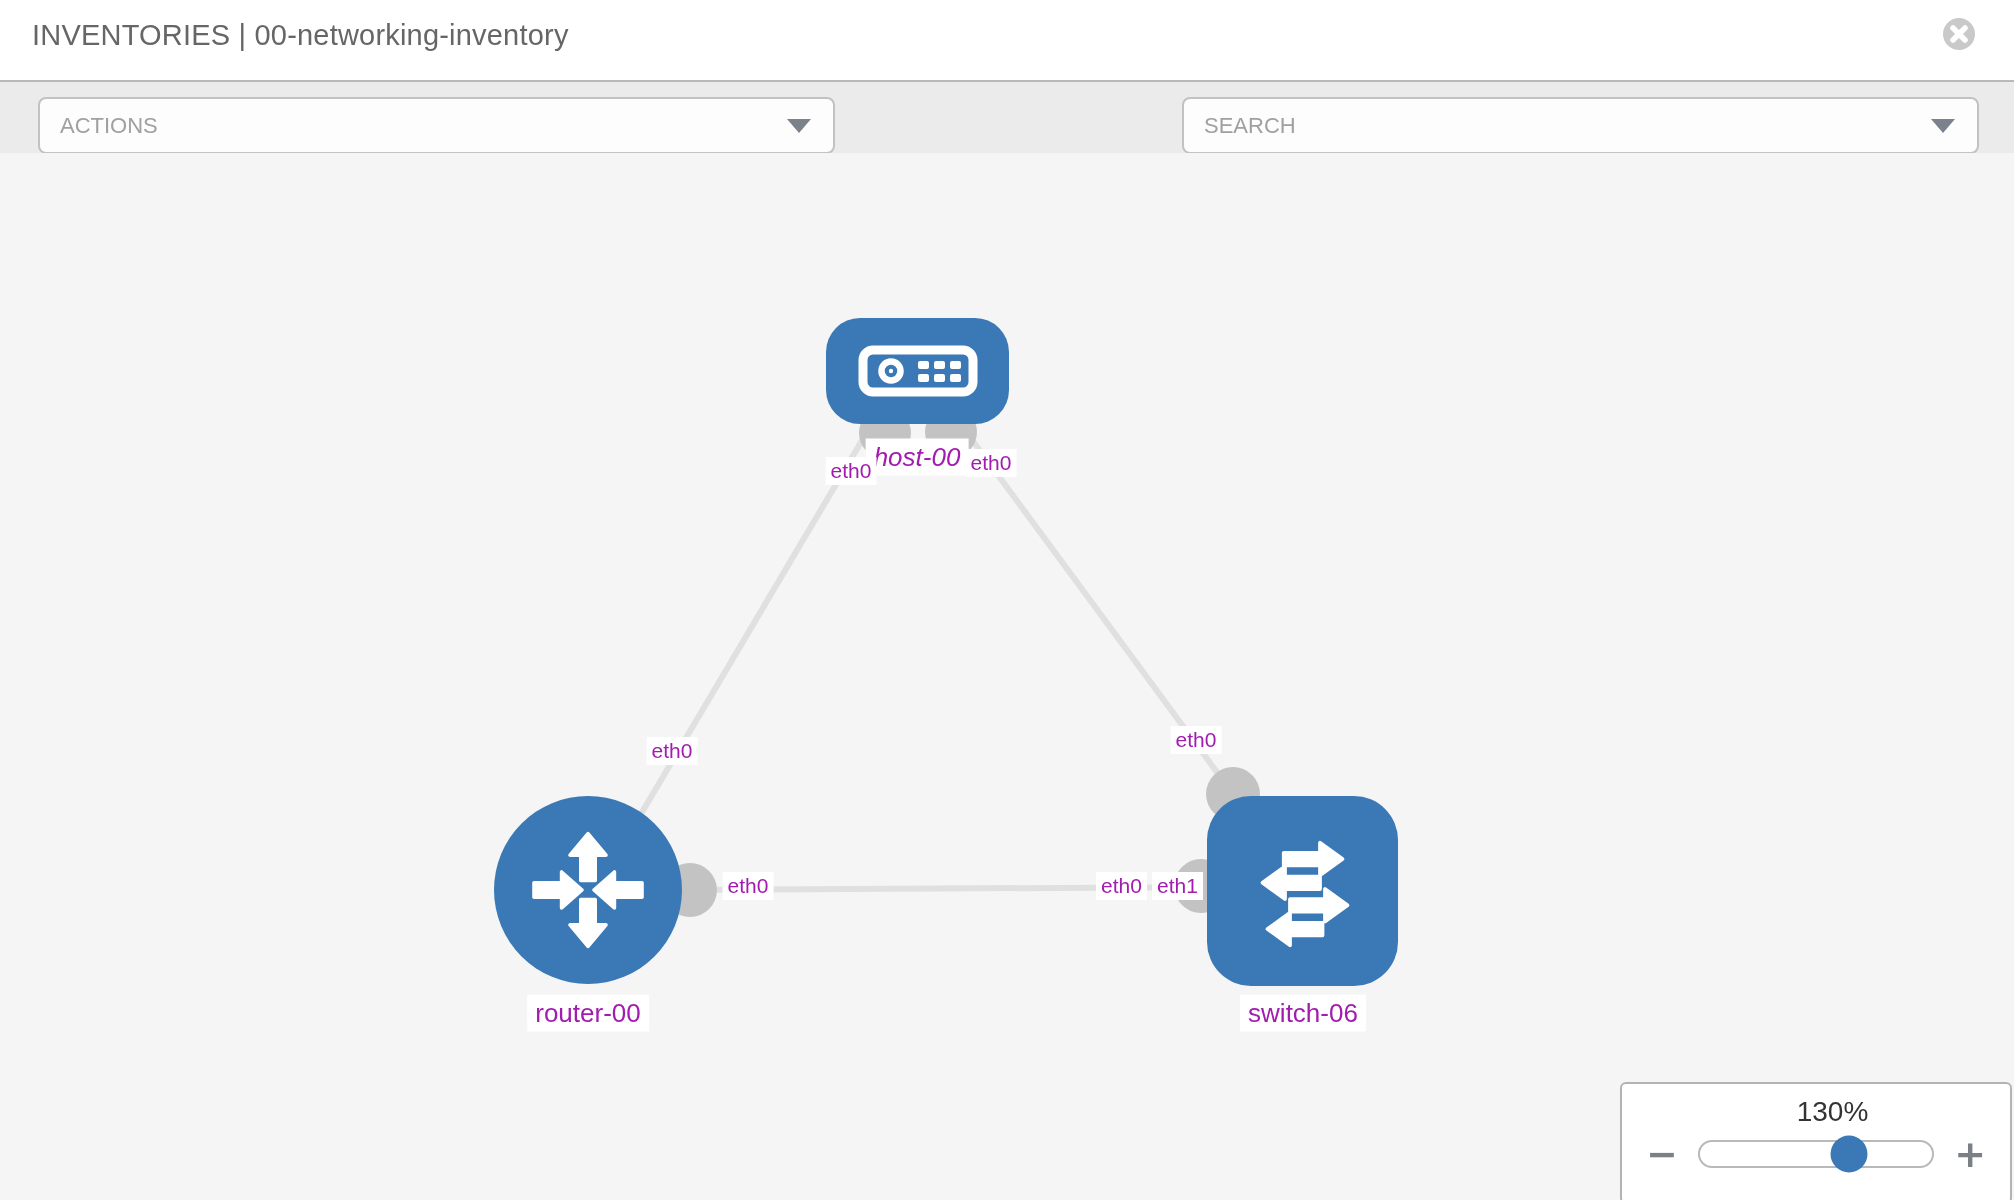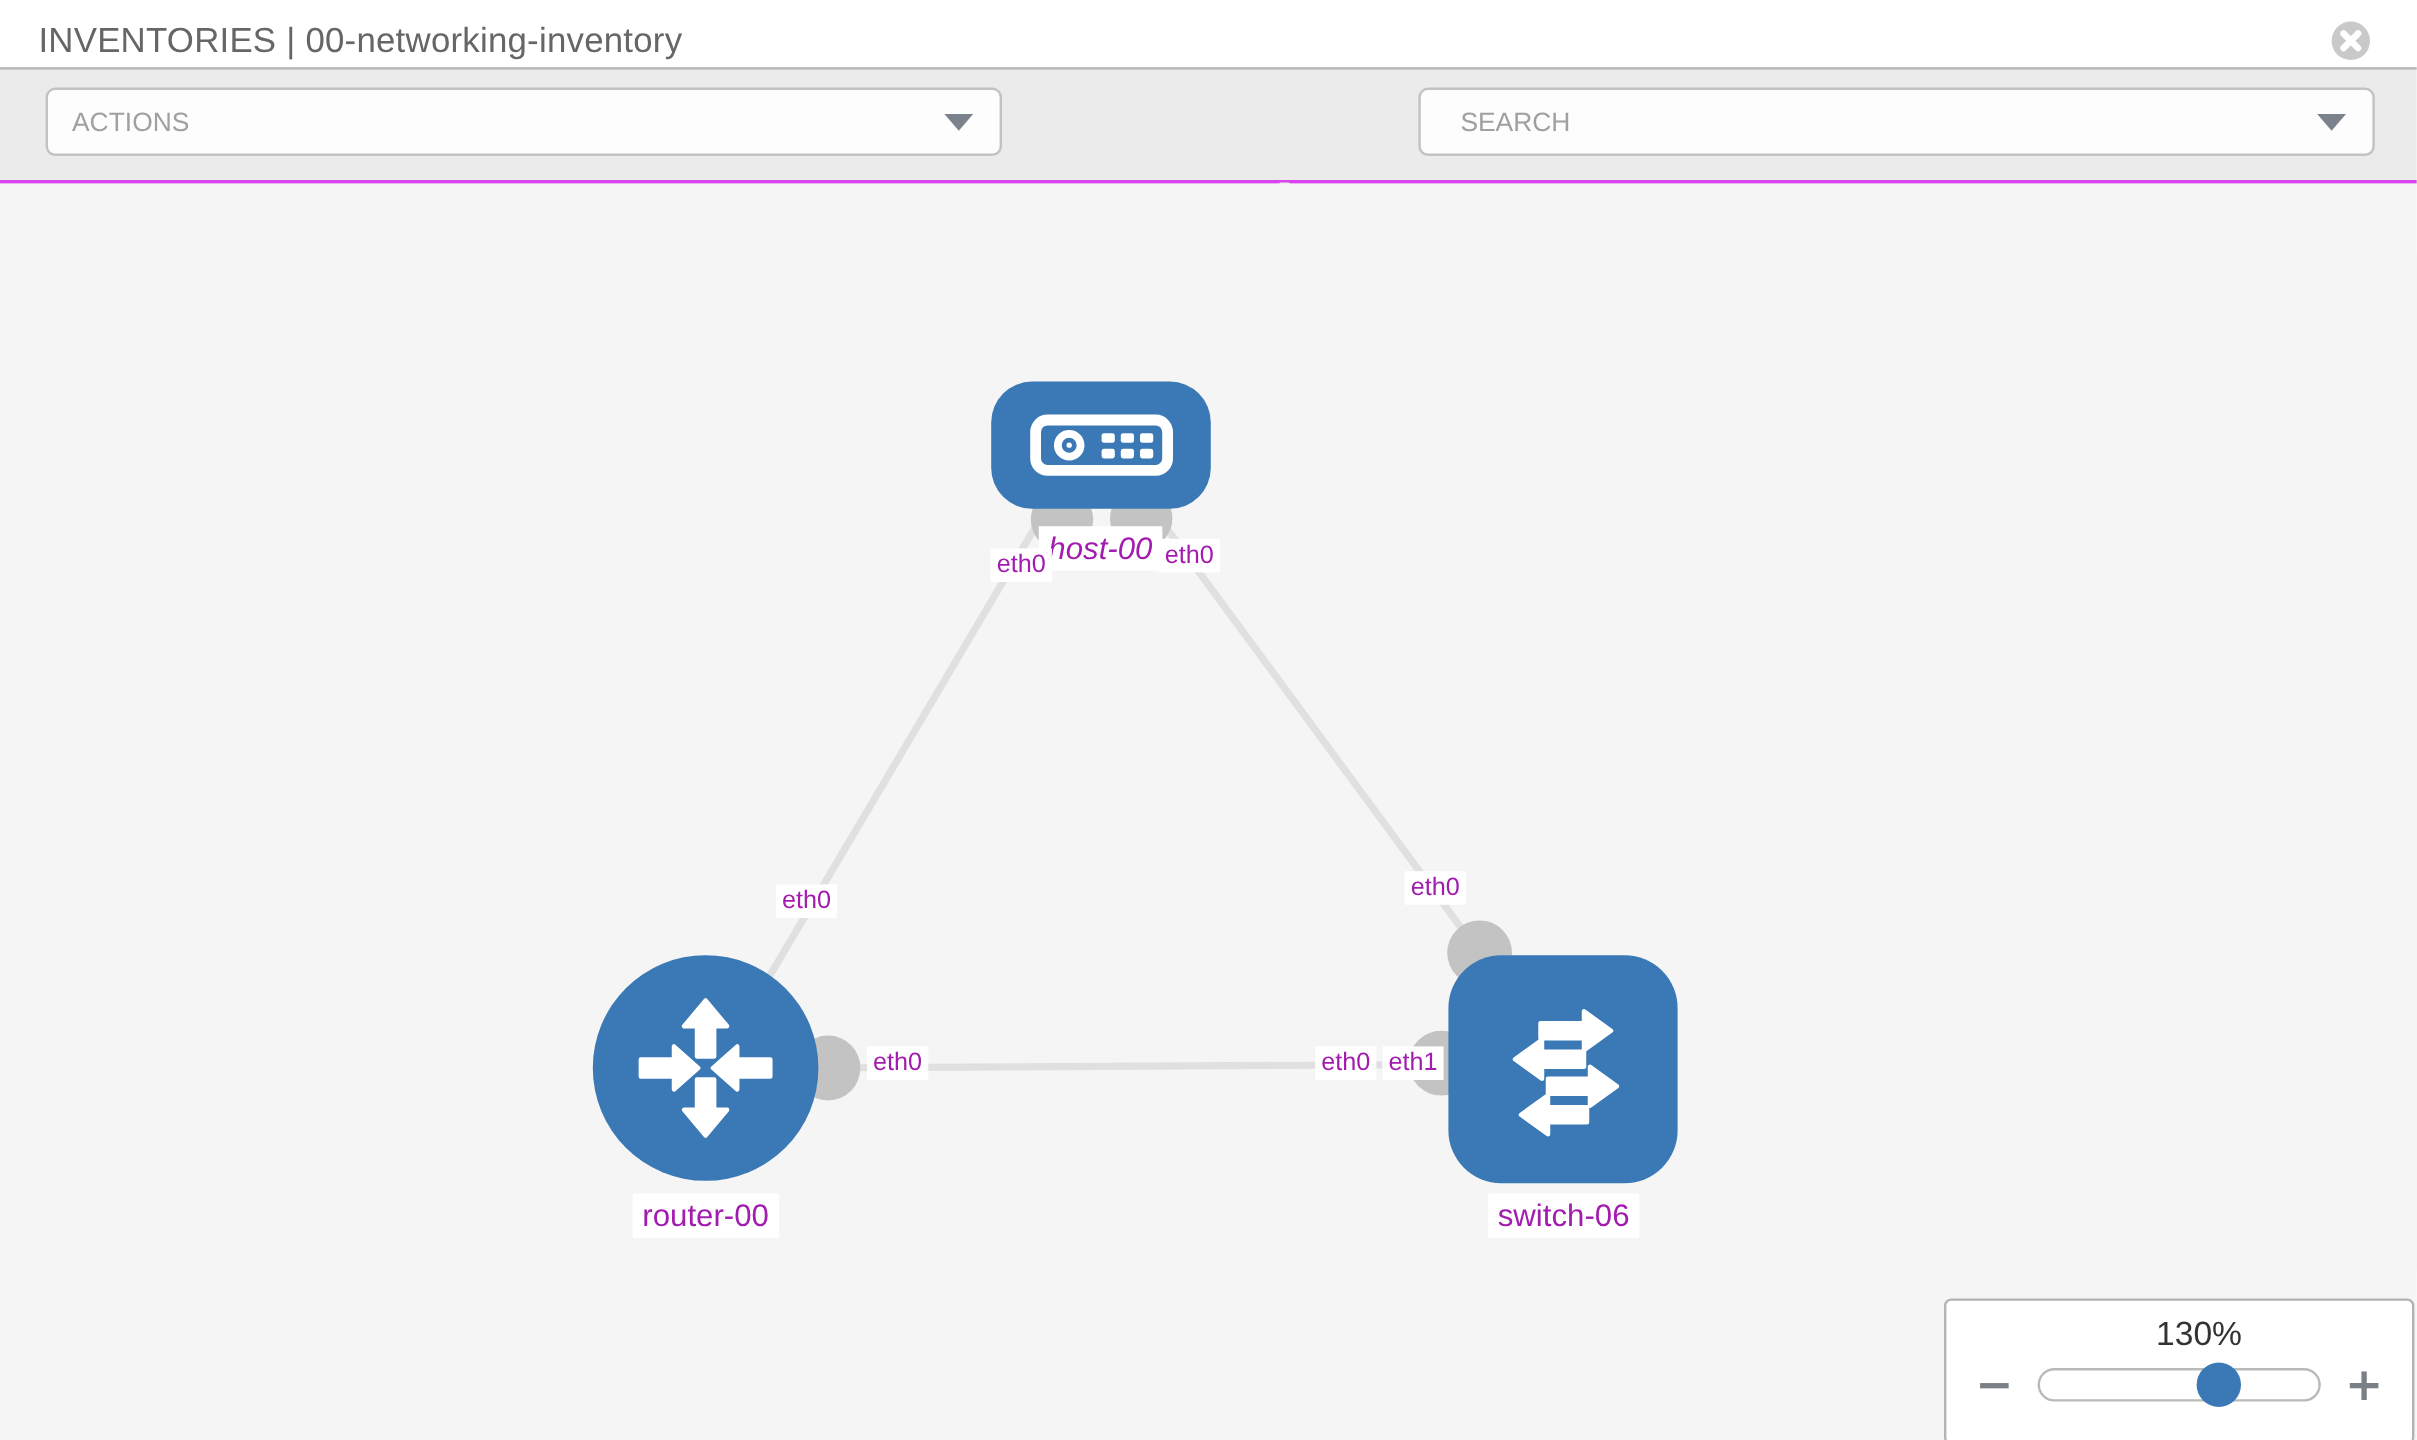--- a/index.html
+++ b/index.html
@@ -8,26 +8,26 @@
   .stage { position:relative; width:2014px; height:1200px; background:#fff; }
 
   
   .hdr { position:absolute; left:0; top:0; width:100%; height:70px; background:#fff; }
   .hdr-title { position:absolute; left:32px; top:50%; transform:translateY(-50%);
                font-size:29px; font-weight:normal; color:#666; letter-spacing:.2px; }
   .close-btn { position:absolute; right:38px; top:17px; width:34px; height:34px;
                border:none; background:transparent; cursor:pointer; }
 
   
-  .tbar { position:absolute; left:0; top:56px; width:100%; height:97px;
+  .tbar { position:absolute; left:0; top:80px; width:100%; height:97px;
           background:#ebebeb; border-top:2px solid #b9b9b9; border-bottom:3px solid #d946ef; }
   .combo { position:absolute; top:15px; height:57px; width:797px; background:#fdfdfd;
            border:2px solid #c2c2c2; border-radius:8px; display:flex; align-items:center; }
   .combo-actions { left:38px; }
-  .combo-search  { left:1182px;padding-left:13px; }
+  .combo-search  { left:1182px; }
   .combo-label { padding-left:20px; font-size:22px; color:#a0a0a0; flex:1;
                  background:transparent; border:none; outline:none;
                  font-family:"Liberation Sans","DejaVu Sans",sans-serif; }
   .combo-search input::placeholder { color:#a0a0a0; opacity:1; }
   .caret { width:0; height:0; border-left:12px solid transparent; border-right:12px solid transparent;
            border-top:14px solid #7b828c; margin-right:22px; }
   .tool-ico { position:absolute; top:94px; width:42px; height:40px; border:none;
               background:transparent; cursor:pointer; }
   .tool-wrench { left:1047px; }
   .tool-key    { left:1110px; }

